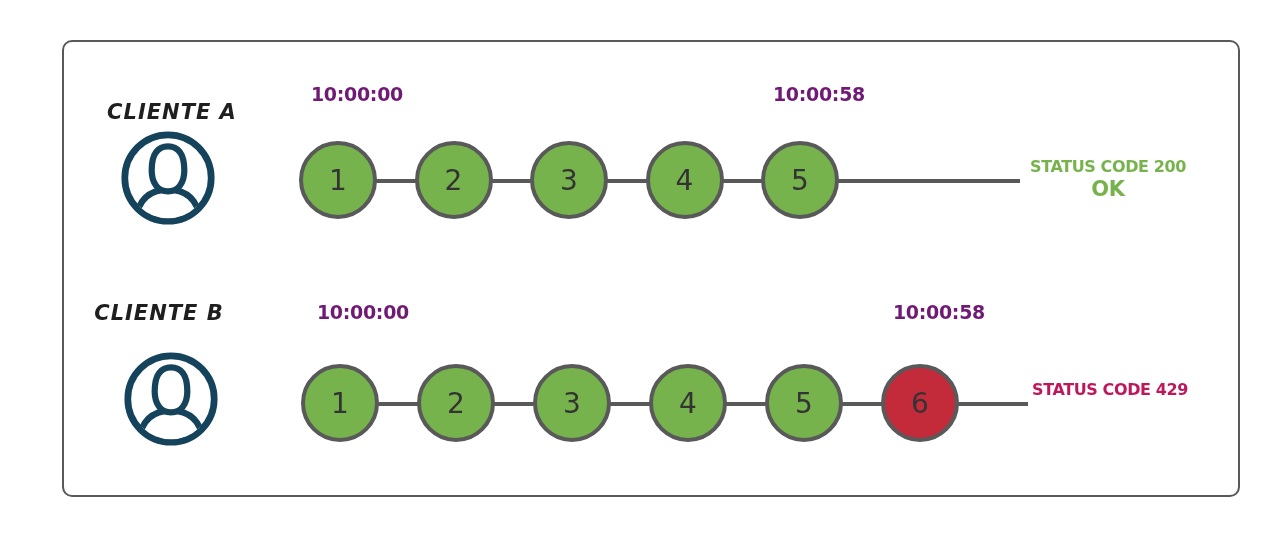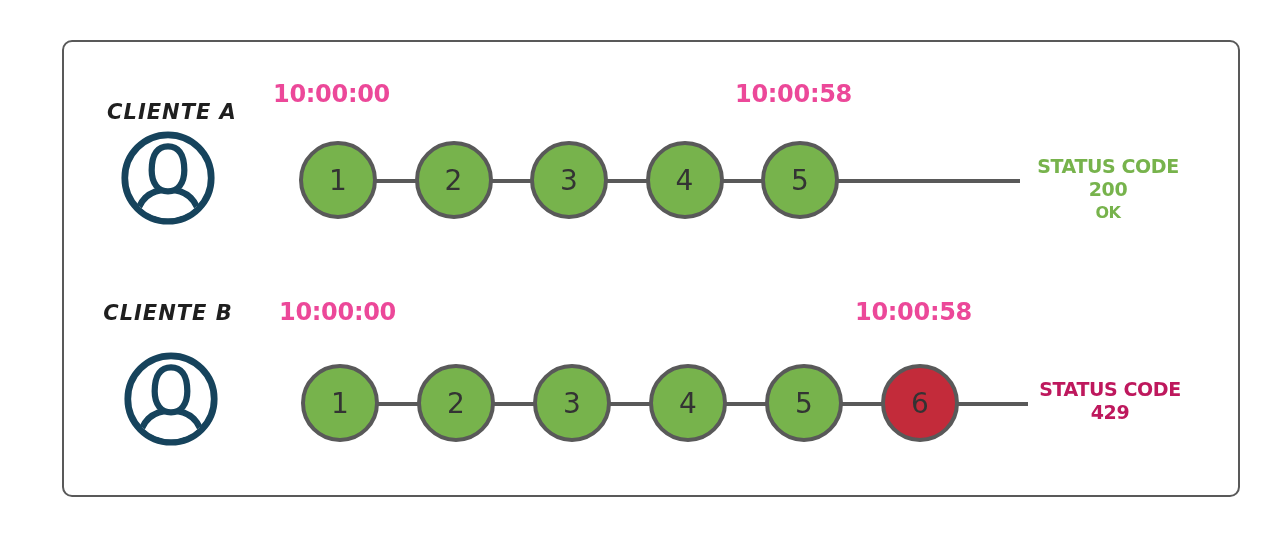--- a/index.html
+++ b/index.html
@@ -25,24 +25,24 @@
     font-size:21px;
     font-weight:bold;
     font-style:italic;
     letter-spacing:1px;
     color:#1f1f1f;
     line-height:22px;
   }
   .timestamp{
     position:absolute;
     width:130px;
-    text-align:left;
-    font-size:24px;
+    text-align:right;
+    font-size:19px;
     font-weight:bold;
-    color:#ec4899;
+    color:#701a75;
     line-height:20px;
     letter-spacing:-0.3px;
   }
   .timeline-line{
     position:absolute;
     height:4px;
     background:#595959;
   }
   .request-circle{
     position:absolute;
@@ -57,22 +57,22 @@
   .request-circle.ok{background:#77b34c;}
   .request-circle.error{background:#c32b3a;}
   .status-block{
     position:absolute;
     width:176px;
     text-align:center;
     line-height:23px;
     font-weight:bold;
     letter-spacing:-0.4px;
   }
-  .status-block .line1{font-size:19px;display:block;}
-  .status-block .line2{font-size:16px;display:block;}
+  .status-block .line1{font-size:16px;display:block;}
+  .status-block .line2{font-size:21px;display:block;}
   .status-ok{color:#77b34c;}
   .status-error{color:#be185d;}
   .avatar{position:absolute;}
 </style>
 </head>
 <body>
 
 <div id="canvas">
   <div class="frame"></div>
 
@@ -103,21 +103,21 @@
       <div class="request-circle ok" style="left: 530px; top: 141px;">3</div>
       <div class="request-circle ok" style="left: 645.5px; top: 141px;">4</div>
       <div class="request-circle ok" style="left: 761px; top: 141px;">5</div>
     </div>
 
   <div class="status-block status-ok" style="left:1020px;top:155px;">
     <span class="line1">STATUS CODE 200</span>
     <span class="line2">OK</span>
   </div>
 
-  <div class="client-label" style="left:83px;top:302px;">CLIENTE B</div>
+  <div class="client-label" style="left:74px;top:302px;">CLIENTE B</div>
 
   <div class="avatar" style="left:123px;top:351px;">
     <svg width="96" height="96" viewBox="0 0 100 100">
       <defs>
           <clipPath id="clipB">
             <circle cx="50" cy="50" r="42"></circle>
           </clipPath>
         </defs>
       <circle cx="50" cy="50" r="45" fill="#ffffff" stroke="#16435c" stroke-width="7"></circle>
       <g clip-path="url(#clipB)">

